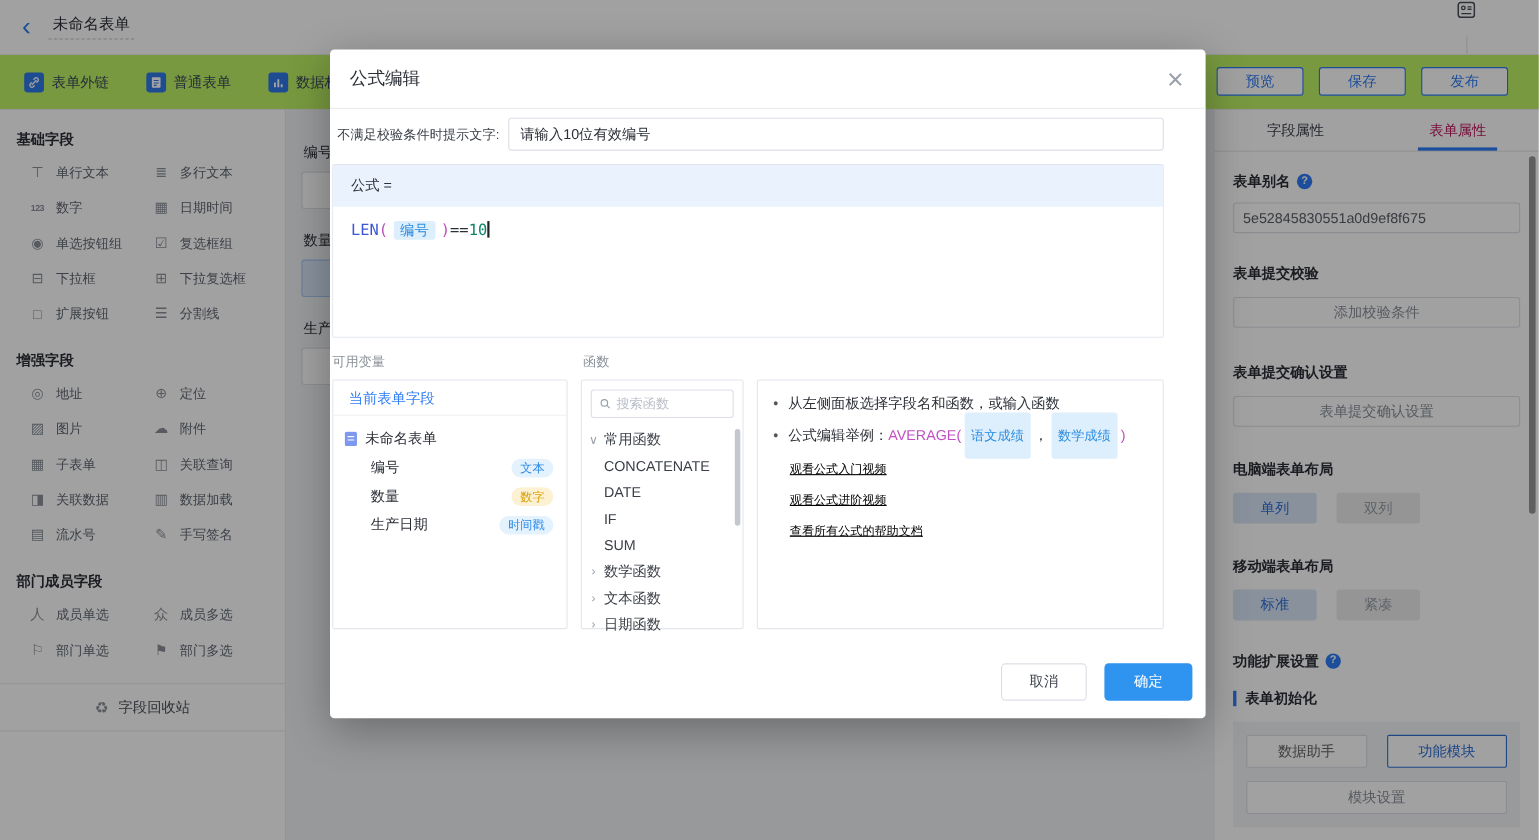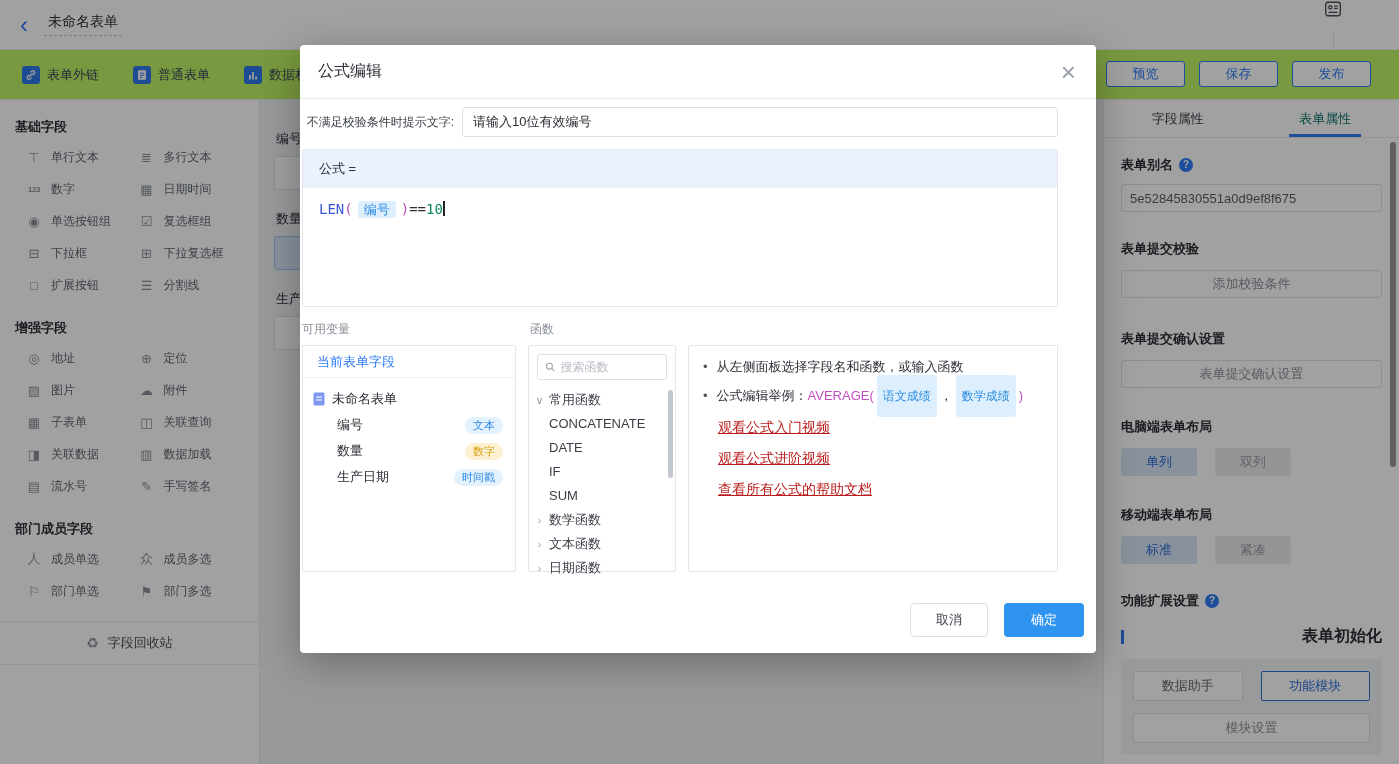--- a/index.html
+++ b/index.html
@@ -49,36 +49,36 @@
   
   .canvas { position:absolute; top:100px; left:260px; right:296px; bottom:0; background:#f0f2f5; padding:30px 0 0 14px; }
   .cv-label { font-size:13px; color:#2b2f36; margin:0 0 8px 2px; }
   .cv-input { width:560px; height:34px; background:#fff; border:1px solid #dcdfe6; border-radius:3px; margin-bottom:20px; }
   .cv-input.selected { background:#d8e6f9; border-color:#a9c6f2; }
 
   
   .rsb { position:absolute; top:100px; right:0; bottom:0; width:296px; background:#fff; border-left:1px solid #e9e9e9; }
   .rs-tabs { display:flex; height:38px; border-bottom:1px solid #e8e8e8; }
   .rs-tab { flex:1; text-align:center; line-height:38px; font-size:13px; color:#3a3f47; position:relative; cursor:pointer; }
-  .rs-tab.active { color:#0f766e; }
+  .rs-tab.active { color:#be185d; }
   .rs-tab.active::after { content:""; position:absolute; left:50%; transform:translateX(-50%); bottom:0;
                           width:72px; height:3px; background:#2e7cf6; }
   .rs-content { padding:0 17px; }
   .rs-label { font-weight:bold; font-size:13px; color:#2b2f36; display:flex; align-items:center; gap:6px; }
   .q-blue { width:14px; height:14px; border-radius:50%; background:#2e7cf6; color:#fff; font-size:10px;
             line-height:14px; text-align:center; cursor:pointer; flex:none; }
   .rs-input { width:100%; height:28px; border:1px solid #dcdfe6; border-radius:3px; padding:0 8px;
               font-size:13px; color:#5a6066; background:#fff; }
   .rs-btn { width:100%; height:28px; background:#fff; border:1px solid #dcdfe6; border-radius:3px;
             font-size:13px; color:#8a9099; cursor:pointer; }
   .seg-row { display:flex; gap:18px; }
   .seg { width:76px; height:28px; border-radius:3px; font-size:13px; border:none; cursor:pointer; }
   .seg.active { background:#d9e6f8; color:#2f6fd6; }
   .seg.inactive { background:#ececec; color:#979da7; }
-  .bar-label { display:flex; align-items:center; gap:8px; font-weight:bold; font-size:16px; color:#2b2f36;justify-content:space-between; }
+  .bar-label { display:flex; align-items:center; gap:8px; font-weight:bold; font-size:13px; color:#2b2f36; }
   .blue-bar { width:3px; height:14px; background:#2e7cf6; flex:none; }
   .gray-box { background:#f3f4f6; padding:12px; margin-top:12px; }
   .gb-row { display:flex; gap:18px; }
   .gb-btn { flex:1; height:30px; background:#fff; border:1px solid #dcdfe6; font-size:13px; color:#666;
             border-radius:2px; cursor:pointer; }
   .gb-btn.active { border-color:#2f6fd6; color:#2f6fd6; }
   .gb-full { width:100%; height:30px; margin-top:12px; background:#fff; border:1px solid #dcdfe6;
              font-size:13px; color:#8a9099; border-radius:2px; cursor:pointer; }
   .mt10{margin-top:10px}.mt12{margin-top:12px}.mt16{margin-top:16px}.mt18{margin-top:18px}
   .mt28{margin-top:28px}.mt30{margin-top:30px}.mt32{margin-top:32px}
@@ -123,21 +123,21 @@
   .search input::placeholder { color:#b9bec7; }
   .fn-list { font-size:13px; color:#3a3f47; }
   .fn-group { display:flex; align-items:center; height:24px; padding-left:5px; gap:4px; cursor:pointer; }
   .chev { color:#9aa0a8; font-size:11px; width:11px; text-align:center; }
   .fn-item { height:24px; line-height:24px; padding-left:20px; cursor:pointer; }
   .fn-thumb { position:absolute; right:2px; top:44px; width:5px; height:88px; background:#c3c7ce; border-radius:3px; }
   .tip { display:flex; gap:9px; margin-bottom:10px; line-height:1.45; font-size:13px; color:#2b2f36; }
   .tip .dot { color:#555; }
   .h-fn { color:#c24fc2; }
   .h-chip { background:#ddeefc; color:#2b8de0; border-radius:3px; padding:14px 6px; margin:0 3px; font-size:12px; }
-  .h-link { display:block; margin:13px 0 0 15px; color:#b91c1c; text-decoration:underline; font-size:14px; cursor:pointer; }
+  .h-link { display:block; margin:13px 0 0 15px; color:#000000; text-decoration:underline; font-size:11px; cursor:pointer; }
   .m-footer { position:absolute; right:12px; bottom:16px; display:flex; gap:16px; }
   .btn-cancel { width:78px; height:34px; background:#fff; border:1px solid #dcdfe6; border-radius:4px;
                 font-size:13px; color:#3a3f47; cursor:pointer; }
   .btn-confirm { width:80px; height:34px; background:#2f93f0; border:none; border-radius:4px;
                  font-size:13px; color:#fff; cursor:pointer; }
 </style>
 </head>
 <body>
 
 <div class="stage">

